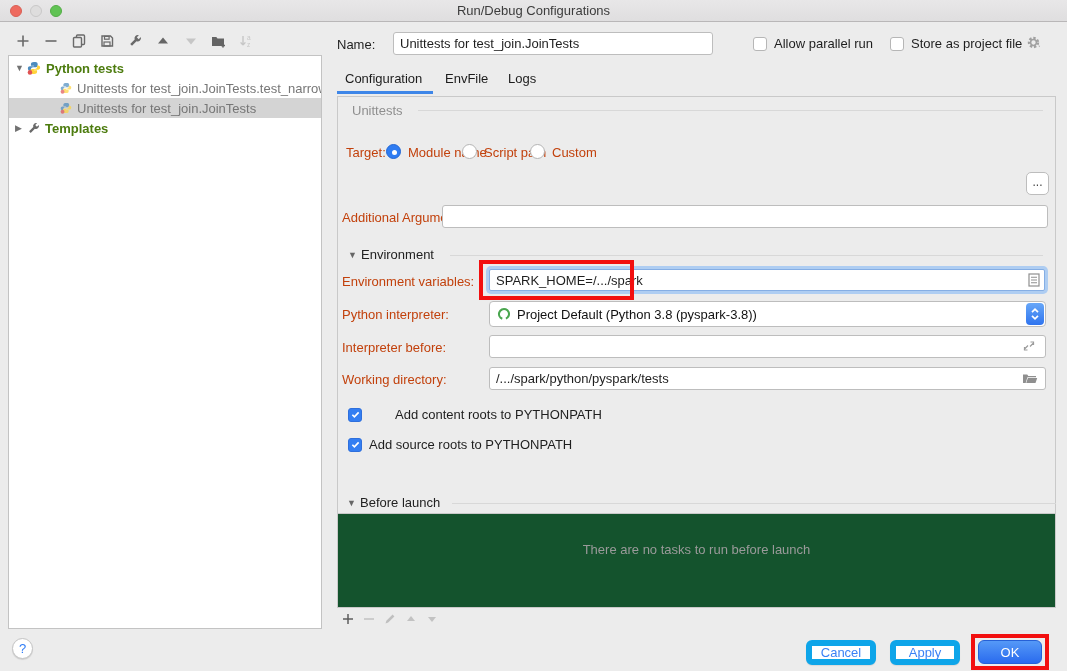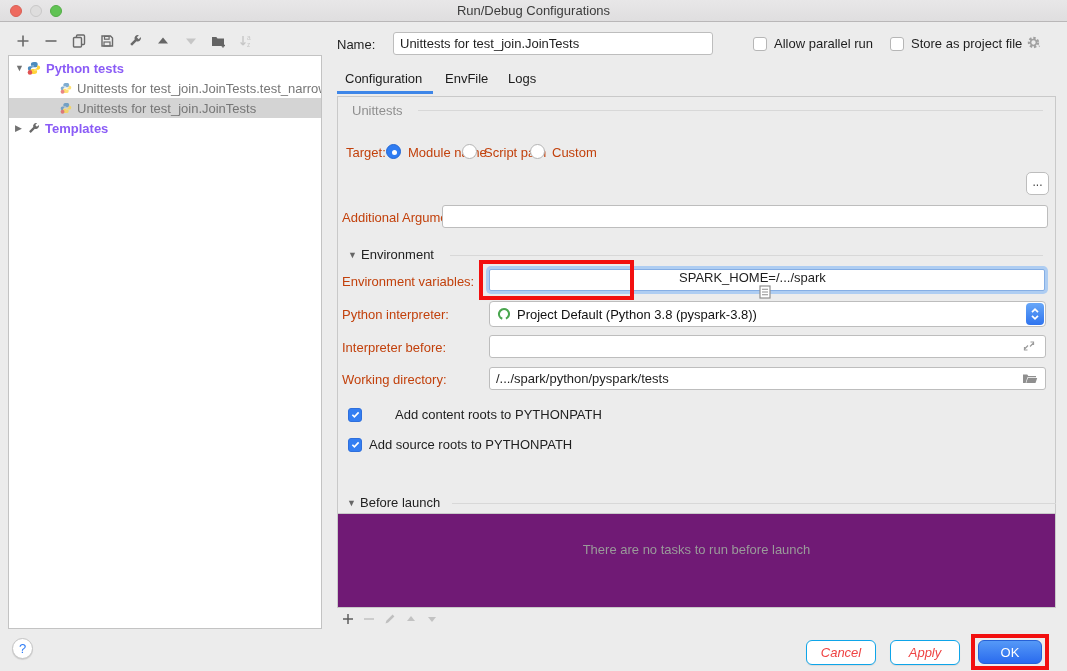--- a/index.html
+++ b/index.html
@@ -22,21 +22,21 @@
   .tbtn{width:19px;height:19px;display:flex;align-items:center;justify-content:center;}
 
   
   .tree-panel{position:absolute;left:8px;top:55px;width:314px;height:574px;
               background:#fff;border:1px solid #c3c3c3;overflow:hidden;padding-top:2px;}
   .trow{height:20px;display:flex;align-items:center;white-space:nowrap;overflow:hidden;}
   .trow .twisty{width:12px;margin-left:6px;color:#727272;font-size:9px;flex:0 0 auto;}
   .trow .ticon{margin-right:5px;flex:0 0 auto;display:flex;}
   .trow.child{padding-left:51px;color:#767676;}
   .trow.selected{background:#d4d4d4;}
-  .trow .bold{font-weight:bold;color:#8b5cf6;}
+  .trow .bold{font-weight:bold;color:#4d7c0f;}
 
   
   .name-label{position:absolute;left:337px;top:37px;}
   .name-input{position:absolute;left:393px;top:32px;width:320px;height:23px;border:1px solid #bdbdbd;
               border-radius:3px;background:#fff;padding:0 6px;font:13px "Liberation Sans",sans-serif;color:#1e1e1e;}
   .hdr-cb1{position:absolute;left:753px;top:36px;}
   .hdr-cb2{position:absolute;left:890px;top:36px;}
   .gear-top{position:absolute;left:1026px;top:35px;display:flex;align-items:center;}
 
   .cb{display:flex;align-items:center;gap:7px;cursor:default;}
@@ -75,21 +75,21 @@
   .aa-label{left:4px;top:113px;}
   .aa-input{left:104px;top:108px;width:606px;height:23px;}
 
   .env-twisty{position:absolute;left:10px;top:153px;color:#666;font-size:9px;}
   .env-label{left:23px;top:150px;color:#222;}
   .env-line{left:112px;right:12px;top:158px;}
 
   .ev-label{left:4px;top:177px;}
   .ev-field{position:absolute;left:151px;top:172px;width:556px;height:22px;background:#fff;
             border:1px solid #85aee4;border-radius:2px;box-shadow:0 0 0 3px #aecdf2;
-            display:flex;align-items:center;flex-direction:column;}
+            display:flex;align-items:center;}
   .ev-field input{flex:1;border:none;outline:none;background:transparent;padding:0 6px;
                   font:13px "Liberation Sans",sans-serif;color:#1e1e1e;}
   .ev-icon{flex:0 0 auto;margin-right:4px;display:flex;}
 
   .pi-label{left:4px;top:210px;}
   .pi-select{position:absolute;left:151px;top:204px;width:557px;height:26px;background:#fff;
              border:1px solid #bdbdbd;border-radius:4px;display:flex;align-items:center;overflow:hidden;}
   .pi-conda{margin:0 6px 0 7px;display:flex;flex:0 0 auto;}
   .pi-name{white-space:nowrap;color:#111;}
   .pi-path{white-space:nowrap;color:#a2a2a2;font-size:11px;margin-left:5px;overflow:hidden;flex:1;}
@@ -104,32 +104,32 @@
   .wd-input{left:151px;top:270px;width:557px;height:23px;padding-right:26px;}
   .wd-folder{position:absolute;left:684px;top:275px;display:flex;}
 
   .fcb1{position:absolute;left:10px;top:310px;gap:33px;}
   .fcb2{position:absolute;left:10px;top:340px;text-align:center;}
 
   
   .bl-twisty{position:absolute;left:347px;top:498px;color:#666;font-size:9px;}
   .bl-label{position:absolute;left:360px;top:495px;color:#222;}
   .bl-line{position:absolute;left:452px;top:503px;width:604px;height:1px;background:#d8d8d8;}
-  .bl-panel{position:absolute;left:337px;top:513px;width:719px;height:95px;background:#701a75;border:1px solid #c9c9c9;}
+  .bl-panel{position:absolute;left:337px;top:513px;width:719px;height:95px;background:#14532d;border:1px solid #c9c9c9;}
   .bl-empty{margin-top:28px;text-align:center;color:#9a9a9a;}
   .bl-toolbar{position:absolute;left:340px;top:611px;display:flex;align-items:center;gap:5px;}
   .bl-toolbar .tbtn{width:16px;height:16px;}
 
   
   .help-btn{position:absolute;left:12px;top:638px;width:21px;height:21px;border-radius:50%;background:#fff;
             border:1px solid #c4c4c4;color:#2f7cf6;display:flex;align-items:center;justify-content:center;
             font-size:13px;box-shadow:0 1px 1px rgba(0,0,0,.12);}
   .btn{position:absolute;height:25px;border-radius:6px;display:flex;align-items:center;justify-content:center;
        font-size:13px;}
-  .btn.plain{background:#fff;border:1px solid #0ea5e9;color:#ef4444;box-shadow:0 1px 1px rgba(0,0,0,.08);font-style:italic;}
+  .btn.plain{background:#fff;border:6px solid #0ea5e9;color:#3b82f6;box-shadow:0 1px 1px rgba(0,0,0,.08);}
   .cancel-btn{left:806px;top:640px;width:70px;}
   .apply-btn{left:890px;top:640px;width:70px;}
   .ok-btn{left:978px;top:640px;width:64px;height:24px;border:1px solid #2560d6;
           background:linear-gradient(#5599f7,#2a6bee);color:#fff;}
 
   
   .anno{position:absolute;border:4px solid #f20f0f;pointer-events:none;}
   .anno-env{left:479px;top:260px;width:155px;height:40px;}
   .anno-ok{left:971px;top:634px;width:78px;height:36px;}
 </style>

